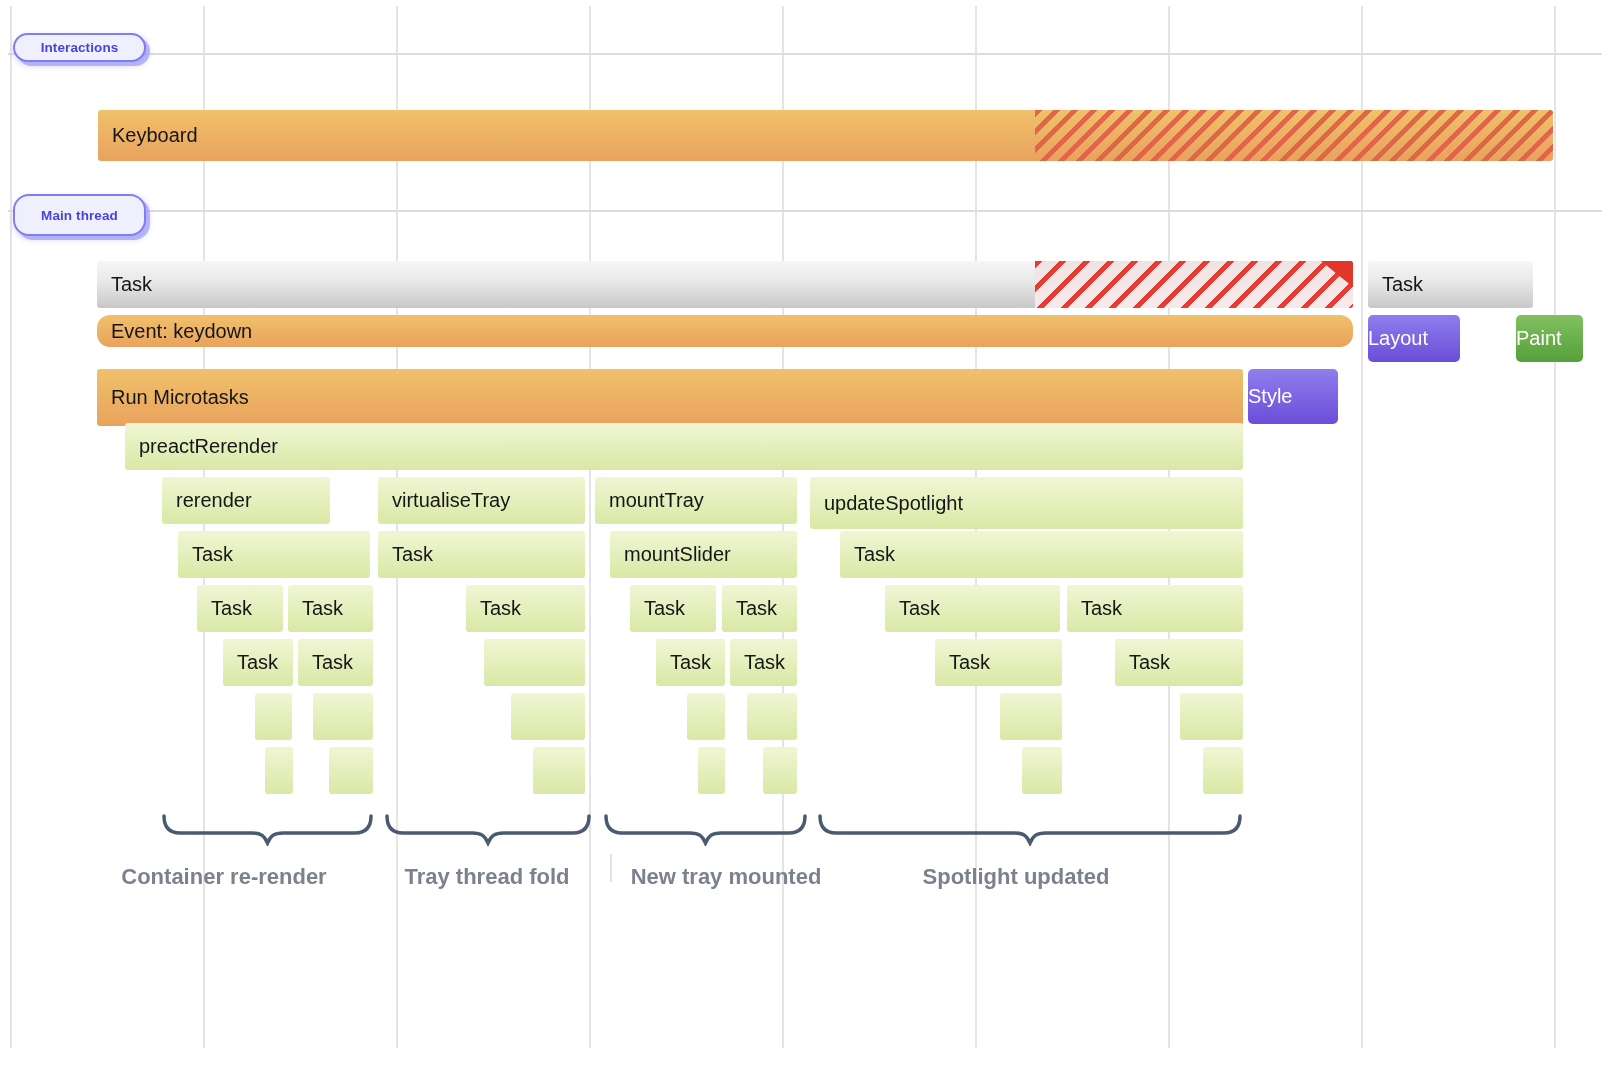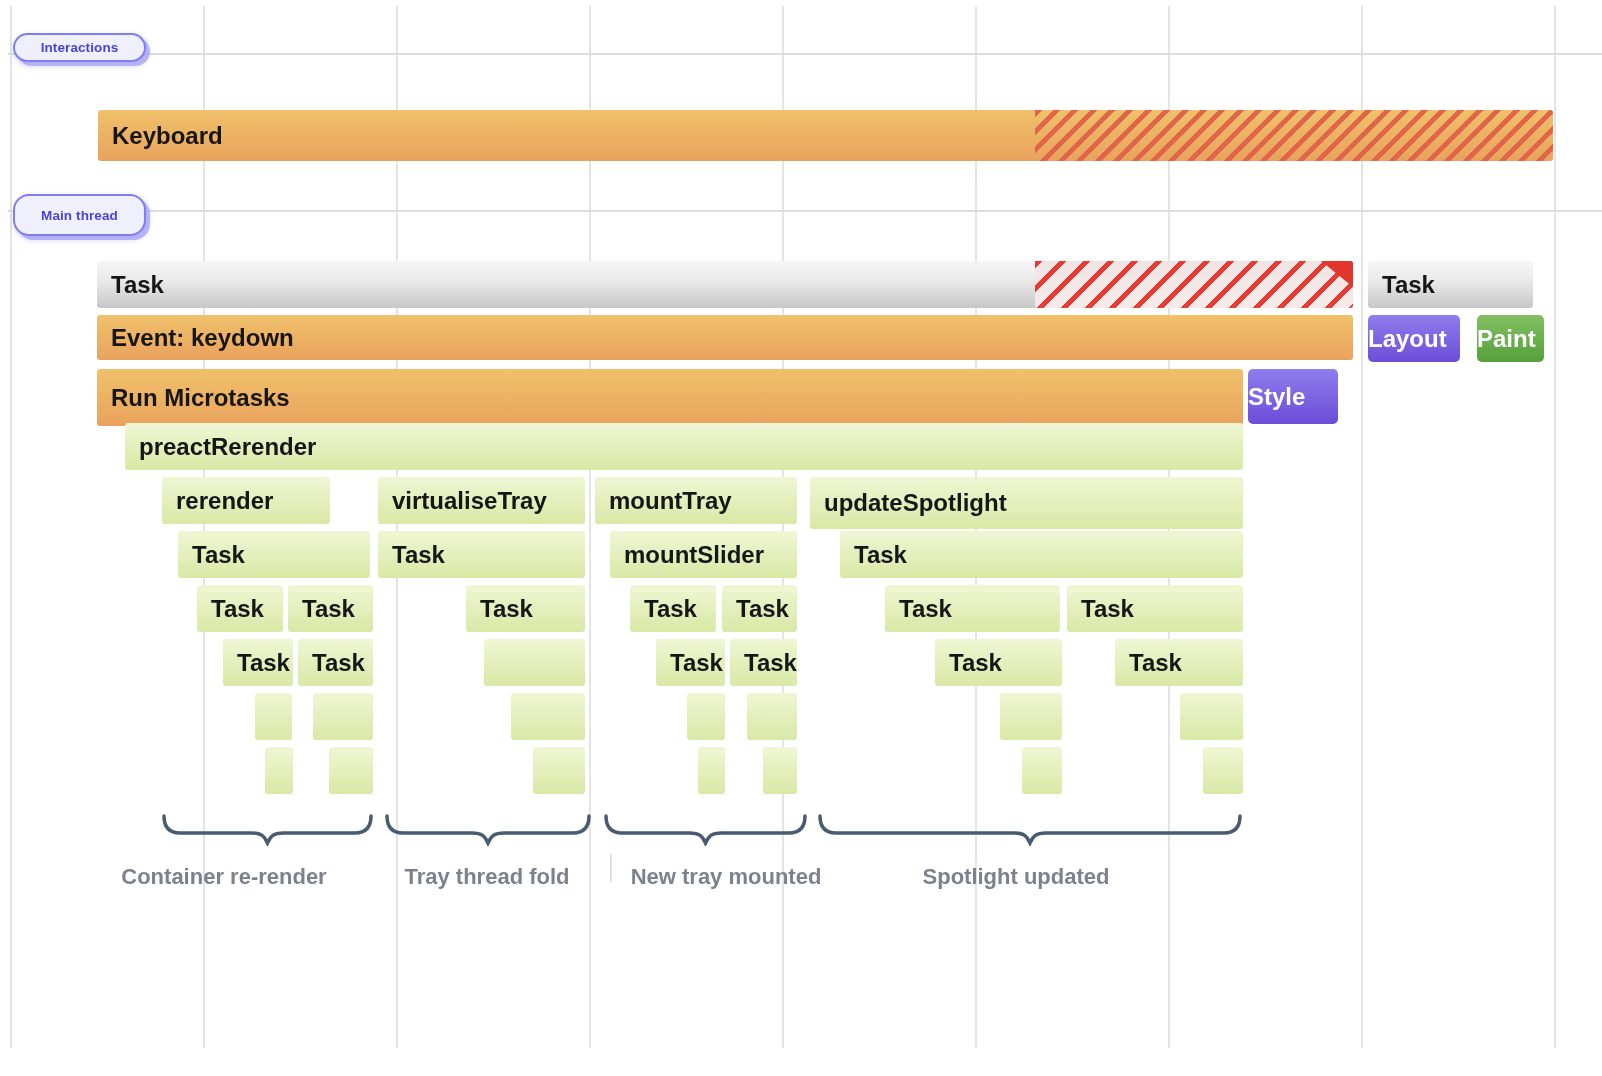--- a/index.html
+++ b/index.html
@@ -12,23 +12,22 @@
   .tick{position:absolute;width:2px;background:#e2e2e2;}
   .pill{
     position:absolute;display:flex;align-items:center;justify-content:center;
     background:#f0effd;border:2px solid #7f7df0;border-radius:16px;
     color:#4745d8;font-size:13.5px;font-weight:bold;letter-spacing:.1px;
     box-shadow:4px 4px 0 rgba(165,163,245,.75), 2px 3px 6px rgba(130,128,238,.45);
     box-sizing:border-box;z-index:5;
   }
   .bar{
     position:absolute;display:flex;align-items:center;
-    font-size:24px;color:#161616;border-radius:3px;z-index:3;overflow:hidden;
+    font-size:20px;color:#161616;border-radius:3px;z-index:3;overflow:hidden;
     box-sizing:border-box;
-    font-weight:bold;
   }
   .bar .label{padding-left:14px;white-space:nowrap;position:relative;z-index:4;}
   .bar.center{justify-content:flex-start;}
   .bar.center .label{padding-left:0;}
   .bar.orange{background:linear-gradient(#f0c16b,#e9a25d);}
   .bar.gray{background:linear-gradient(#f6f6f6 0%,#e8e8e8 45%,#c7c7c7 100%);}
   .bar.green{background:linear-gradient(#f0f6d4,#d9e8a5);}
   .bar.purple{background:linear-gradient(#8f7eed,#6b4dd8);color:#ffffff;border-radius:5px;}
   .bar.paint{background:linear-gradient(#82c062,#55a03a);color:#ffffff;border-radius:5px;}
   .hatch{position:absolute;top:0;bottom:0;right:0;z-index:2;}
@@ -79,39 +78,39 @@
   <div id="bars-layer">
       <div class="bar orange" style="left: 98px; top: 110px; width: 1455px; height: 51px;">
         <span class="label">Keyboard</span>
         <div class="hatch orange-hatch" style="width: 518px;"></div>
       </div>
       <div class="bar gray" style="left: 97px; top: 261px; width: 1256px; height: 47px;">
         <span class="label">Task</span>
         <div class="hatch red-hatch" style="width: 318px;"></div>
         <div class="corner"></div>
       </div>
-      <div class="bar orange" style="left: 97px; top: 315px; width: 1256px; height: 45px;">
+      <div class="bar orange" style="left: 97px; top: 315px; width: 1256px; height: 32px; border-radius: 13px;">
         <span class="label">Event: keydown</span>
       </div>
       <div class="bar orange" style="left: 97px; top: 369px; width: 1146px; height: 57px;">
         <span class="label">Run Microtasks</span>
       </div>
       <div class="bar purple center" style="left: 1248px; top: 369px; width: 90px; height: 55px;">
         <span class="label">Style</span>
       </div>
       <div class="bar green" style="left: 125px; top: 423px; width: 1118px; height: 47px;">
         <span class="label">preactRerender</span>
       </div>
       <div class="bar gray" style="left: 1368px; top: 261px; width: 165px; height: 47px;">
         <span class="label">Task</span>
       </div>
       <div class="bar purple center" style="left: 1368px; top: 315px; width: 92px; height: 47px;">
         <span class="label">Layout</span>
       </div>
-      <div class="bar paint center" style="left: 1477px; top: 315px; width: 67px; height: 47px;">
+      <div class="bar paint center" style="left: 1516px; top: 315px; width: 67px; height: 47px;">
         <span class="label">Paint</span>
       </div>
       <div class="bar green" style="left: 162px; top: 477px; width: 168px; height: 47px;">
         <span class="label">rerender</span>
       </div>
       <div class="bar green" style="left: 378px; top: 477px; width: 207px; height: 47px;">
         <span class="label">virtualiseTray</span>
       </div>
       <div class="bar green" style="left: 595px; top: 477px; width: 202px; height: 47px;">
         <span class="label">mountTray</span>

